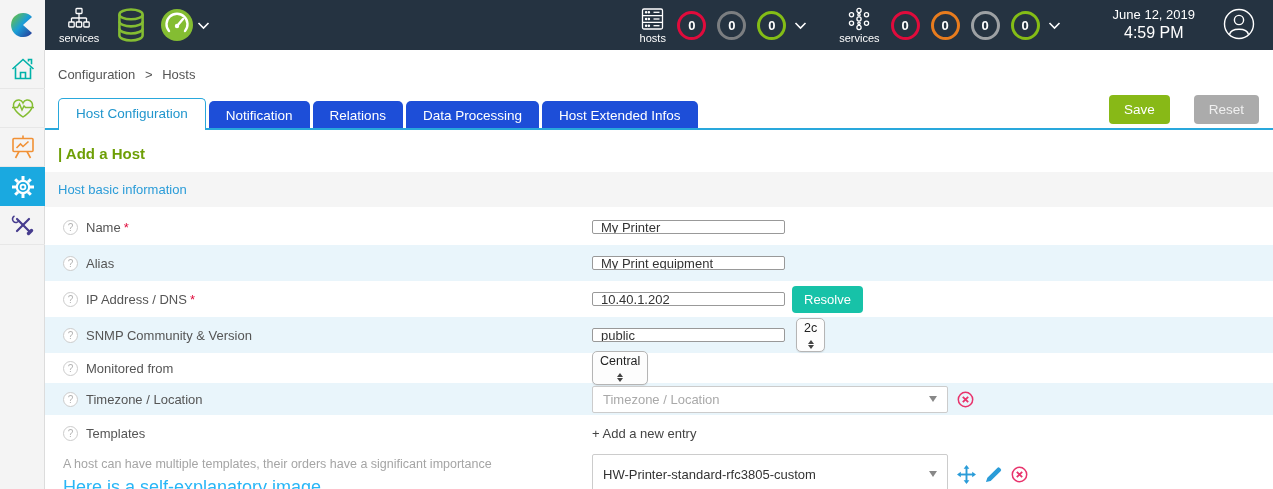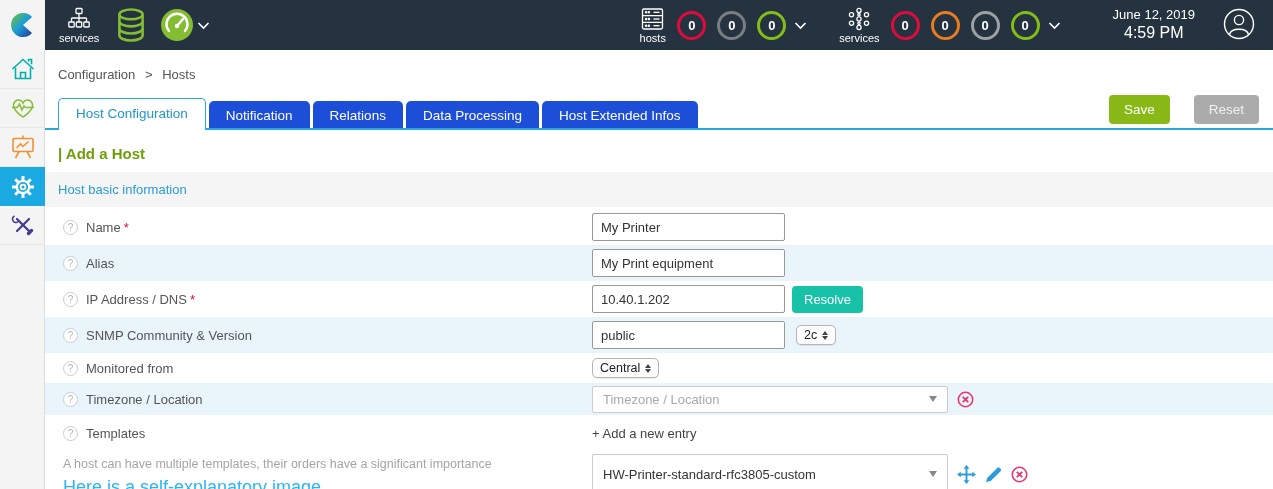--- a/index.html
+++ b/index.html
@@ -43,23 +43,23 @@
   .page-title { color:#6e9f06; font-size:15px; font-weight:bold; margin:15px 0 10px 13px; }
   .section-bar { background:#f5f5f5; color:#2a9cd8; font-size:13px; padding:10px 13px; }
   
   .form { margin-top:2px; }
   .frow { display:flex; align-items:center; padding-left:18px; }
   .frow.alt { background:#e9f5fb; }
   .frow.h36 { height:36px; } .frow.h30 { height:30px; } .frow.h32 { height:32px; }
   .flabel { width:529px; display:flex; align-items:center; gap:8px; color:#555; flex:none; }
   .qmark { width:15px; height:15px; border-radius:50%; border:1px solid #ccc; color:#b3b3b3; font-size:10px; display:inline-flex; align-items:center; justify-content:center; flex:none; background:#fff; }
   .req { color:#e00b3c; margin-left:3px; }
-  .txt-input { width:193px; height:28px; border:1px solid #999; border-radius:2px; padding:0 8px; font-size:13px; color:#333; font-family:inherit; background:#fff; }
+  .txt-input { width:193px; height:14px; border:1px solid #999; border-radius:2px; padding:0 8px; font-size:13px; color:#333; font-family:inherit; background:#fff; }
   .btn-resolve { background:#17c2a8; color:#fff; border:none; border-radius:4px; font-size:13px; padding:6px 12px; margin-left:7px; cursor:pointer; font-family:inherit; }
-  .mini-select { display:inline-flex; align-items:center; gap:5px; border:1px solid #b5b5b5; border-radius:5px; background:#fdfdfd; padding:2px 7px; font-size:12.5px; color:#222; cursor:pointer; box-shadow:0 1px 1px rgba(0,0,0,.08); }
+  .mini-select { display:inline-flex; align-items:center; gap:5px; border:1px solid #b5b5b5; border-radius:5px; background:#fdfdfd; padding:2px 7px; font-size:12.5px; color:#222; cursor:pointer; box-shadow:0 1px 1px rgba(0,0,0,.08);flex-direction:column; }
   .mini-select.ml { margin-left:11px; }
   .updown { display:inline-flex; flex-direction:column; gap:1px; }
   .updown i { width:0; height:0; border-left:3.5px solid transparent; border-right:3.5px solid transparent; display:block; }
   .updown .u { border-bottom:4px solid #444; }
   .updown .dn { border-top:4px solid #444; }
   .s2 { width:356px; height:27px; border:1px solid #ccc; border-radius:2px; background:#fff; display:flex; align-items:center; padding:0 10px; cursor:pointer; }
   .s2 .val { flex:1; color:#333; }
   .s2 .ph { flex:1; color:#a9a9a9; }
   .s2 .arrow { width:0; height:0; border-left:4.5px solid transparent; border-right:4.5px solid transparent; border-top:6px solid #888; }
   .icon-inline { margin-left:9px; display:inline-flex; align-items:center; cursor:pointer; }

